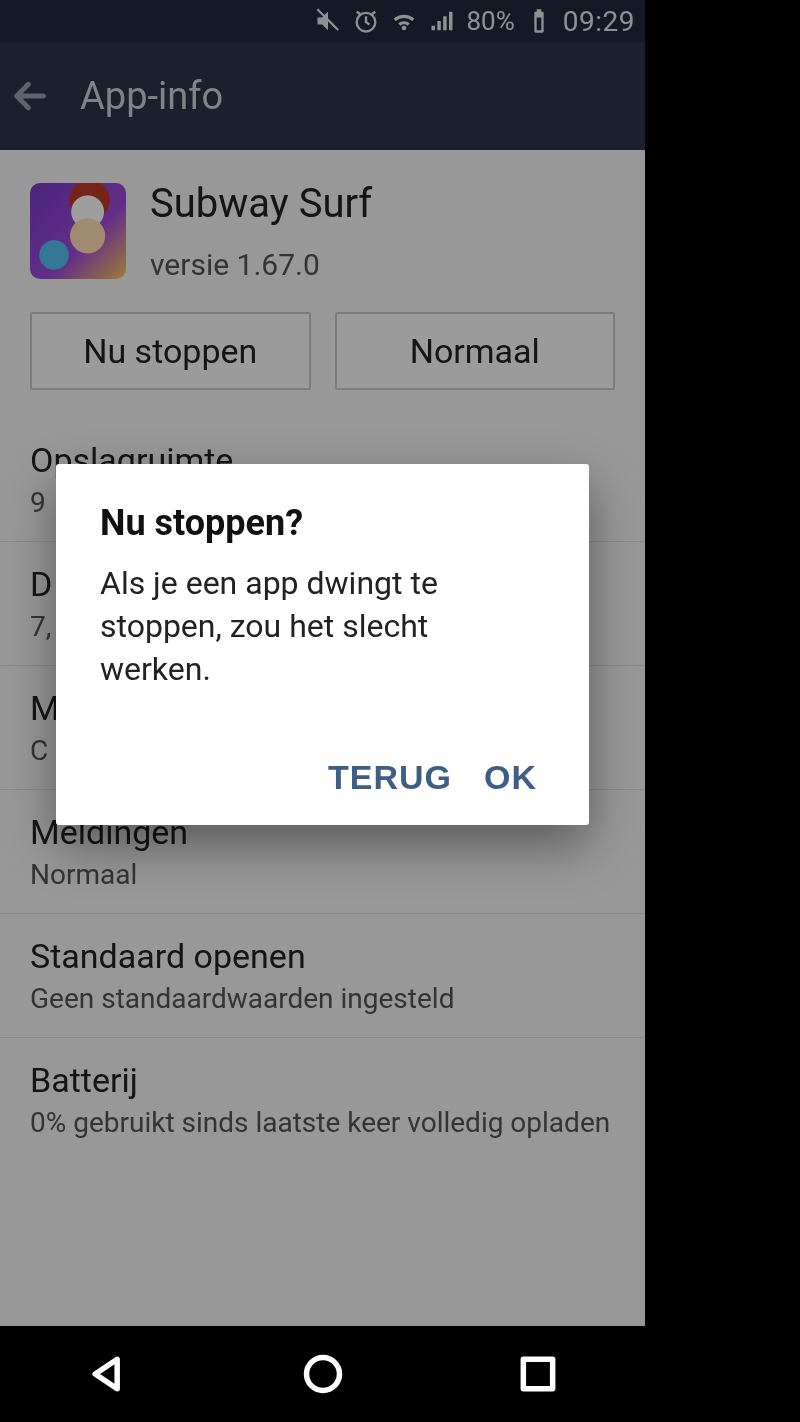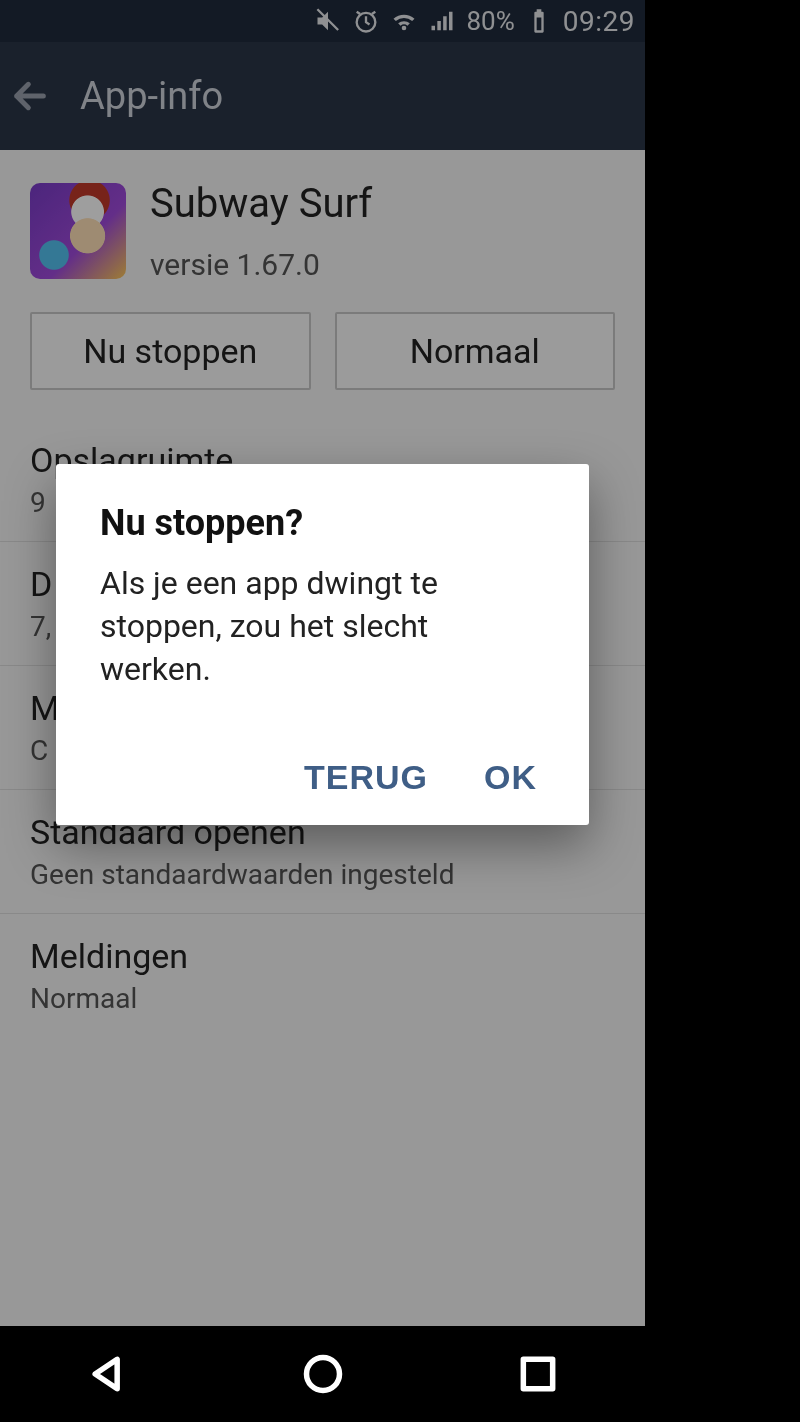--- a/index.html
+++ b/index.html
@@ -39,21 +39,21 @@
   .row { padding: 22px 30px; border-top: 1px solid #dedede; }
   .row:first-child { border-top: none; }
   .row .primary { font-size: 34px; color: #222; }
   .row .secondary { font-size: 28px; color: #555; margin-top: 6px; }
 
   
   .scrim { position: absolute; inset: 0; background: rgba(0,0,0,0.38); }
   .dialog { position: absolute; left: 56px; right: 56px; top: 464px; background: #fff; border-radius: 3px; box-shadow: 0 20px 50px rgba(0,0,0,0.4); padding: 38px 44px 18px 44px; }
   .dialog .d-title { font-size: 36px; font-weight: 700; color: #111; }
   .dialog .d-body { font-size: 32px; color: #222; margin-top: 18px; line-height: 1.35; }
-  .dialog .d-actions { display: flex; justify-content: flex-end; gap: 56px; margin-top: 56px; padding: 10px 8px 10px 0; }
+  .dialog .d-actions { display: flex; justify-content: flex-end; gap: 32px; margin-top: 56px; padding: 10px 8px 10px 0; }
   .dialog .d-btn { font-size: 34px; font-weight: 700; color: #3f5e86; letter-spacing: 1px; background: none; border: none; }
 
   
   .navbar { position: absolute; bottom: 0; left: 0; right: 0; height: 96px; background: #000; display: flex; align-items: center; justify-content: space-around; }
   .nav-btn { width: 48px; height: 48px; display:flex; align-items:center; justify-content:center; }
   .nav-btn svg { width: 44px; height: 44px; fill: none; stroke: #fff; stroke-width: 3; stroke-linejoin: round; stroke-linecap: round; }
 </style>
 </head>
 <body>
 
@@ -121,26 +121,30 @@
       </div>
       <div class="row">
         <div class="primary">D</div>
         <div class="secondary">7,</div>
       </div>
       <div class="row">
         <div class="primary">M</div>
         <div class="secondary">C</div>
       </div>
       <div class="row">
+        <div class="primary">Meldingen</div>
+        <div class="secondary">Normaal</div>
+      </div>
+      <div class="row">
         <div class="primary">Standaard openen</div>
         <div class="secondary">Geen standaardwaarden ingesteld</div>
       </div>
       <div class="row">
-        <div class="primary">Meldingen</div>
-        <div class="secondary">Normaal</div>
+        <div class="primary">Batterij</div>
+        <div class="secondary">0% gebruikt sinds laatste keer volledig opladen</div>
       </div>
     </div>
   </div>
 
   <div class="scrim"></div>
   <div class="dialog">
     <div class="d-title">Nu stoppen?</div>
     <div class="d-body">Als je een app dwingt te stoppen, zou het slecht werken.</div>
     <div class="d-actions">
       <button class="d-btn">TERUG</button>

